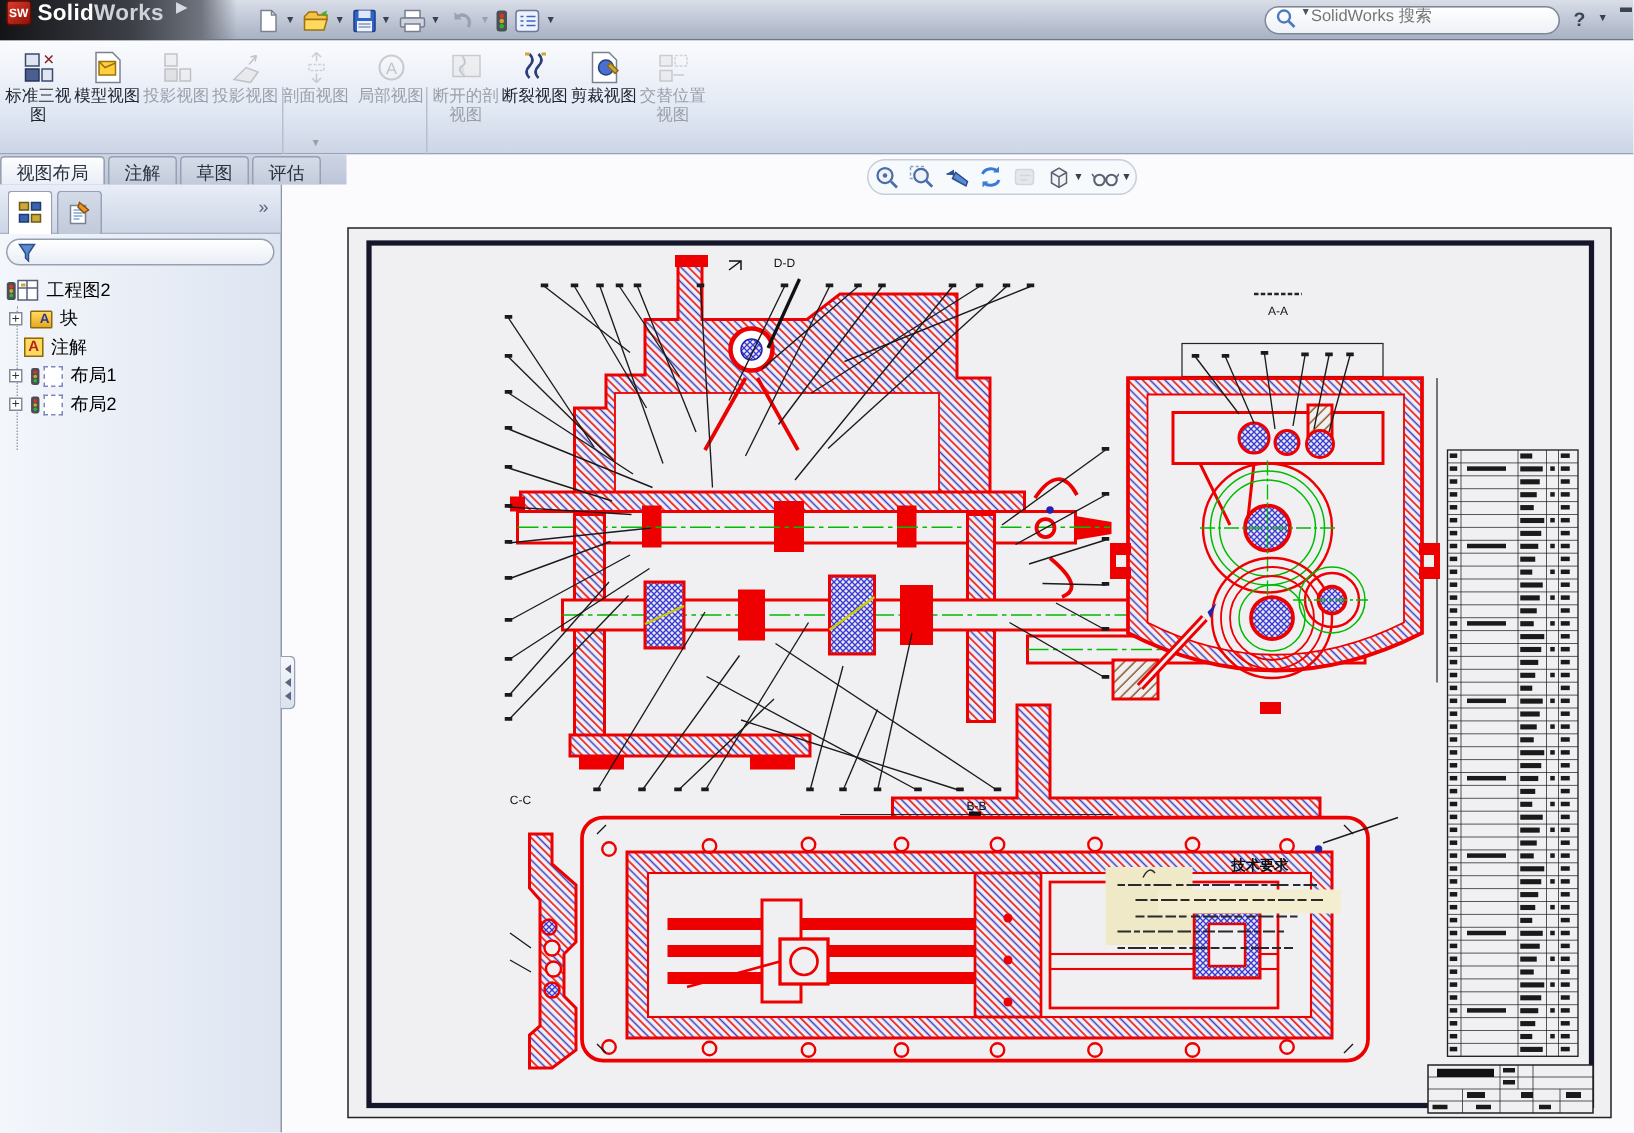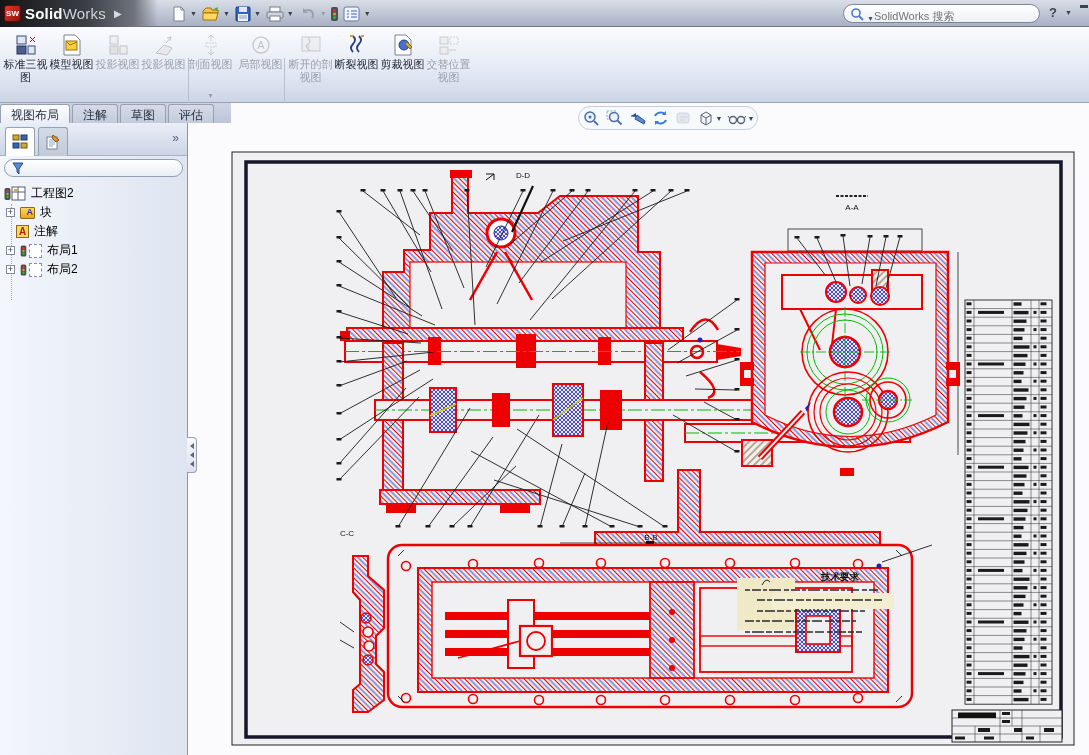--- a/index.html
+++ b/index.html
@@ -2,31 +2,31 @@
 <html><head>
 <meta charset="utf-8">
 <style>
   *{margin:0;padding:0;box-sizing:border-box}
   html,body{width:1089px;height:755px;overflow:hidden;font-family:"Liberation Sans","DejaVu Sans",sans-serif}
   .abs{position:absolute}
   #app{position:relative;width:1089px;height:755px;background:#dfe5ef}
 
   
   #titlebar{left:0;top:0;width:1089px;height:27px;background:linear-gradient(#d9dee8,#a8b1c3);border-bottom:1px solid #6f7889}
-  #logoarea{left:0;top:0;width:158px;height:27px;background:linear-gradient(90deg,#141417 0%,#3c3f46 55%,#70747e 85%,rgba(150,155,165,0));display:flex;align-items:center;padding-left:4px}
+  #logoarea{left:0;top:0;width:158px;height:27px;background:linear-gradient(90deg,#141417 0%,#3c3f46 55%,#70747e 85%,rgba(150,155,165,0));display:flex;align-items:flex-start;padding-left:4px}
   .swcube{width:17px;height:17px;border-radius:3px;background:linear-gradient(135deg,#e03a2a,#8c1208);color:#fff;font-size:8px;font-weight:bold;display:flex;align-items:center;justify-content:center;border:1px solid #5e0d05}
   .swname{margin-left:4px;font-size:15px;color:#fff;font-weight:bold;letter-spacing:.2px}
-  .swname .lt{color:#cfd2d8;font-weight:normal}
+  .swname .lt{color:#cfd2d8;font-weight:bold}
   .flyout{color:#d8dbe2;font-size:10px;margin-left:8px}
   .qbtn{display:inline-flex;align-items:center;height:23px;margin-top:2px;padding:0 2px;border-radius:2px}
   .qbtn svg{display:block}
   .dd{font-size:7px;color:#394052;margin-left:2px}
   .dd.g{color:#9aa1b0}
   #doctitle{left:420px;top:6px;width:320px;text-align:center;font-size:12px;color:#2e3440}
-  #searchpill{left:843px;top:4px;width:197px;height:19px;background:linear-gradient(#ffffff,#eef1f6);border:1px solid #7d8798;border-radius:10px;display:flex;align-items:flex-end;padding:0 6px}
+  #searchpill{left:843px;top:4px;width:197px;height:19px;background:linear-gradient(#ffffff,#eef1f6);border:1px solid #7d8798;border-radius:10px;display:flex;align-items:flex-start;padding:0 6px}
   #searchpill input{border:none;outline:none;background:transparent;font-size:11px;color:#555;width:140px;font-family:"Liberation Sans",sans-serif}
   #helpq{left:1049px;top:5px;font-size:13px;font-weight:bold;color:#3c4454}
   #helpdd{left:1063px;top:9px}
   #minbtn{left:1080px;top:5px;width:8px;height:3px;background:#3c4454}
 
   
   #cmdbar{left:0;top:27px;width:1089px;height:76px;background:linear-gradient(#fafbfe,#e3e9f4 60%,#ccd5e6);border-bottom:1px solid #9aa3b6}
   .cmdbtn{position:absolute;top:3px;width:45px;height:70px;display:flex;flex-direction:column;align-items:center;border-radius:3px}
   .cmdbtn .ci{margin-top:2px;height:26px;display:flex;align-items:center}
   .cmdbtn .cl{font-size:11px;line-height:13px;text-align:center;color:#1c2430;width:44px;word-break:break-all}

